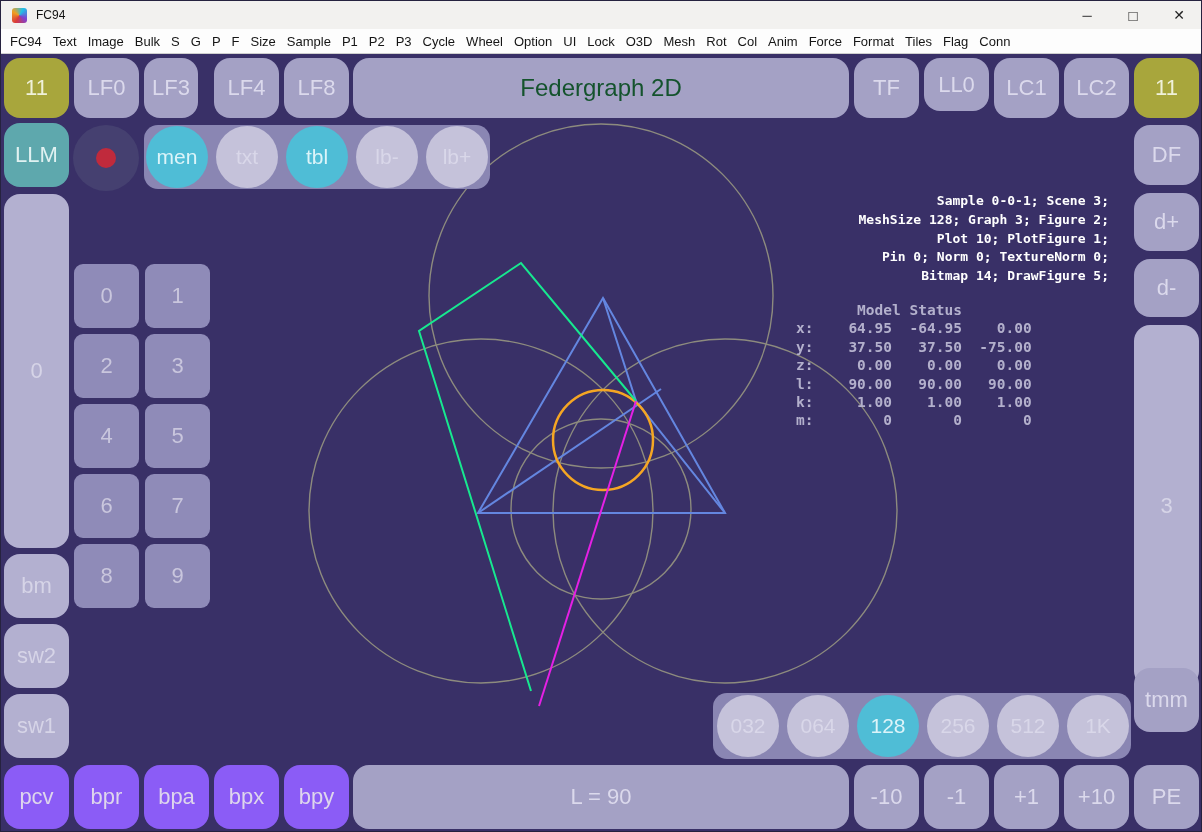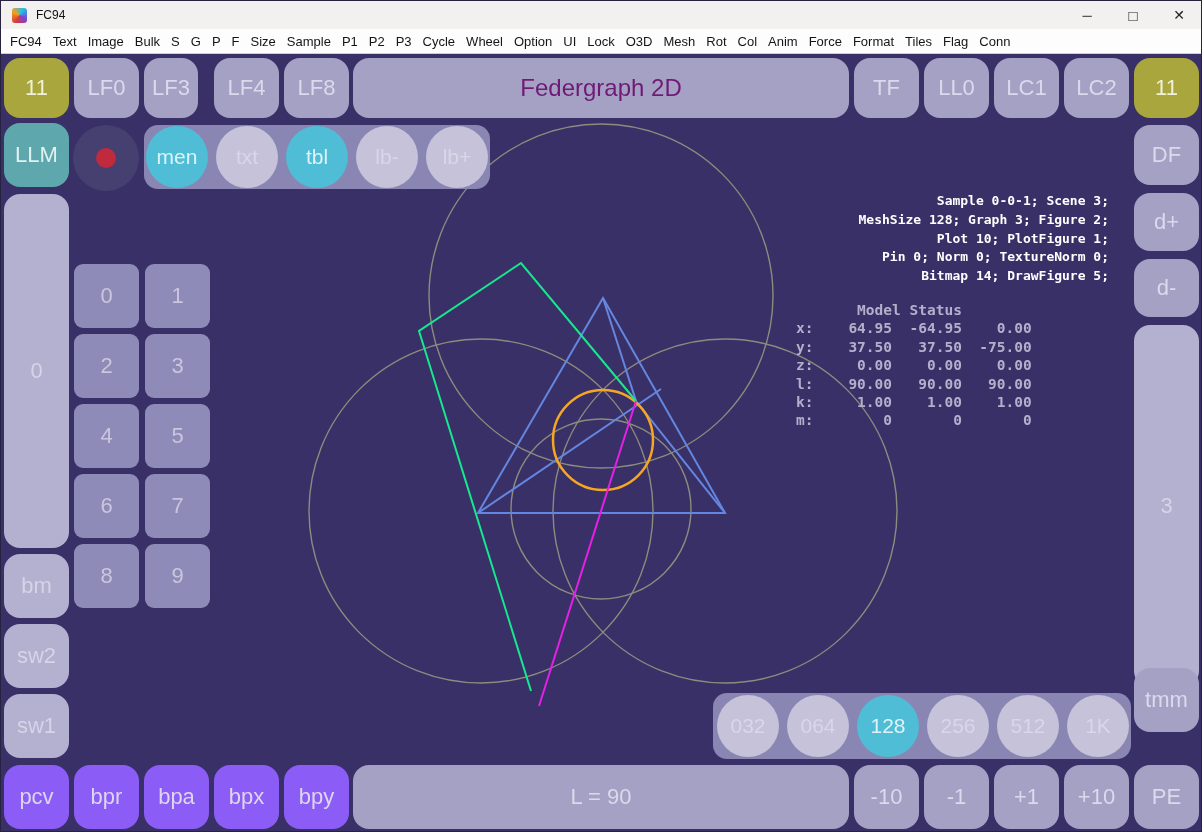--- a/index.html
+++ b/index.html
@@ -20,21 +20,21 @@
   .mi{font-size:13px;color:#151515;white-space:nowrap;}
   
   .btn{position:absolute;border-radius:16px;display:flex;align-items:center;justify-content:center;
        font-size:22px;font-weight:300;color:#dbd9ec;background:#a4a1c5;}
   .btn.flow{position:static;}
   .olive{background:#a8a63c;color:#f0f1da;}
   .teal{background:#5ea8ad;color:#e0f1f1;}
   .violet{background:#8b5cf6;color:#ded6ec;}
   .tall{background:#b3b0d0;color:#d6d4e7;}
   .pad{background:#8f8bb8;color:#c9c6dd;}
-  .barlabel{font-size:24px;color:#701a75;text-align:right;}
+  .barlabel{font-size:24px;color:#14532d;text-align:right;}
   
   .numpad{position:absolute;left:73px;top:263px;width:136px;display:grid;
           grid-template-columns:65px 65px;grid-auto-rows:64px;gap:6px 6px;}
   .numpad .btn{border-radius:9px;}
   
   .pillrow{position:absolute;background:#8a86b3;border-radius:14px;display:flex;
            align-items:center;gap:8px;}
   .circ{width:62px;height:62px;border-radius:50%;background:#c5c2da;color:#d9d7e9;
         display:flex;align-items:center;justify-content:center;font-size:21px;font-weight:300;}
   .circ.on{background:#4fbdd6;color:#dcf4f9;}
@@ -110,21 +110,21 @@
   <path d="M635,400 L538,705" fill="none" stroke-width="2" stroke="#e520e5"></path>
 </svg>
 
 <div class="btn olive" style="left:3px;top:57px;width:65px;height:60px;">11</div>
 <div class="btn" style="left:73px;top:57px;width:65px;height:60px;">LF0</div>
 <div class="btn" style="left:143px;top:57px;width:54px;height:60px;">LF3</div>
 <div class="btn" style="left:213px;top:57px;width:65px;height:60px;">LF4</div>
 <div class="btn" style="left:283px;top:57px;width:65px;height:60px;">LF8</div>
 <div class="btn barlabel" style="left:352px;top:57px;width:496px;height:60px;">Federgraph 2D</div>
 <div class="btn" style="left:853px;top:57px;width:65px;height:60px;">TF</div>
-<div class="btn" style="left:923px;top:57px;width:65px;height:60px;">LL0</div>
+<div class="btn" style="left:923px;top:57px;width:65px;height:53px;">LL0</div>
 <div class="btn" style="left:993px;top:57px;width:65px;height:60px;">LC1</div>
 <div class="btn" style="left:1063px;top:57px;width:65px;height:60px;">LC2</div>
 <div class="btn olive" style="left:1133px;top:57px;width:65px;height:60px;">11</div>
 
 <div class="btn teal" style="left:3px;top:122px;width:65px;height:64px;">LLM</div>
 <div class="dotbtn">
   <div class="dot"></div>
 </div>
 <div class="pillrow" style="left:143px;top:124px;width:346px;height:64px;padding-left:2px;box-sizing:border-box;">
   <div class="circ on">men</div>

